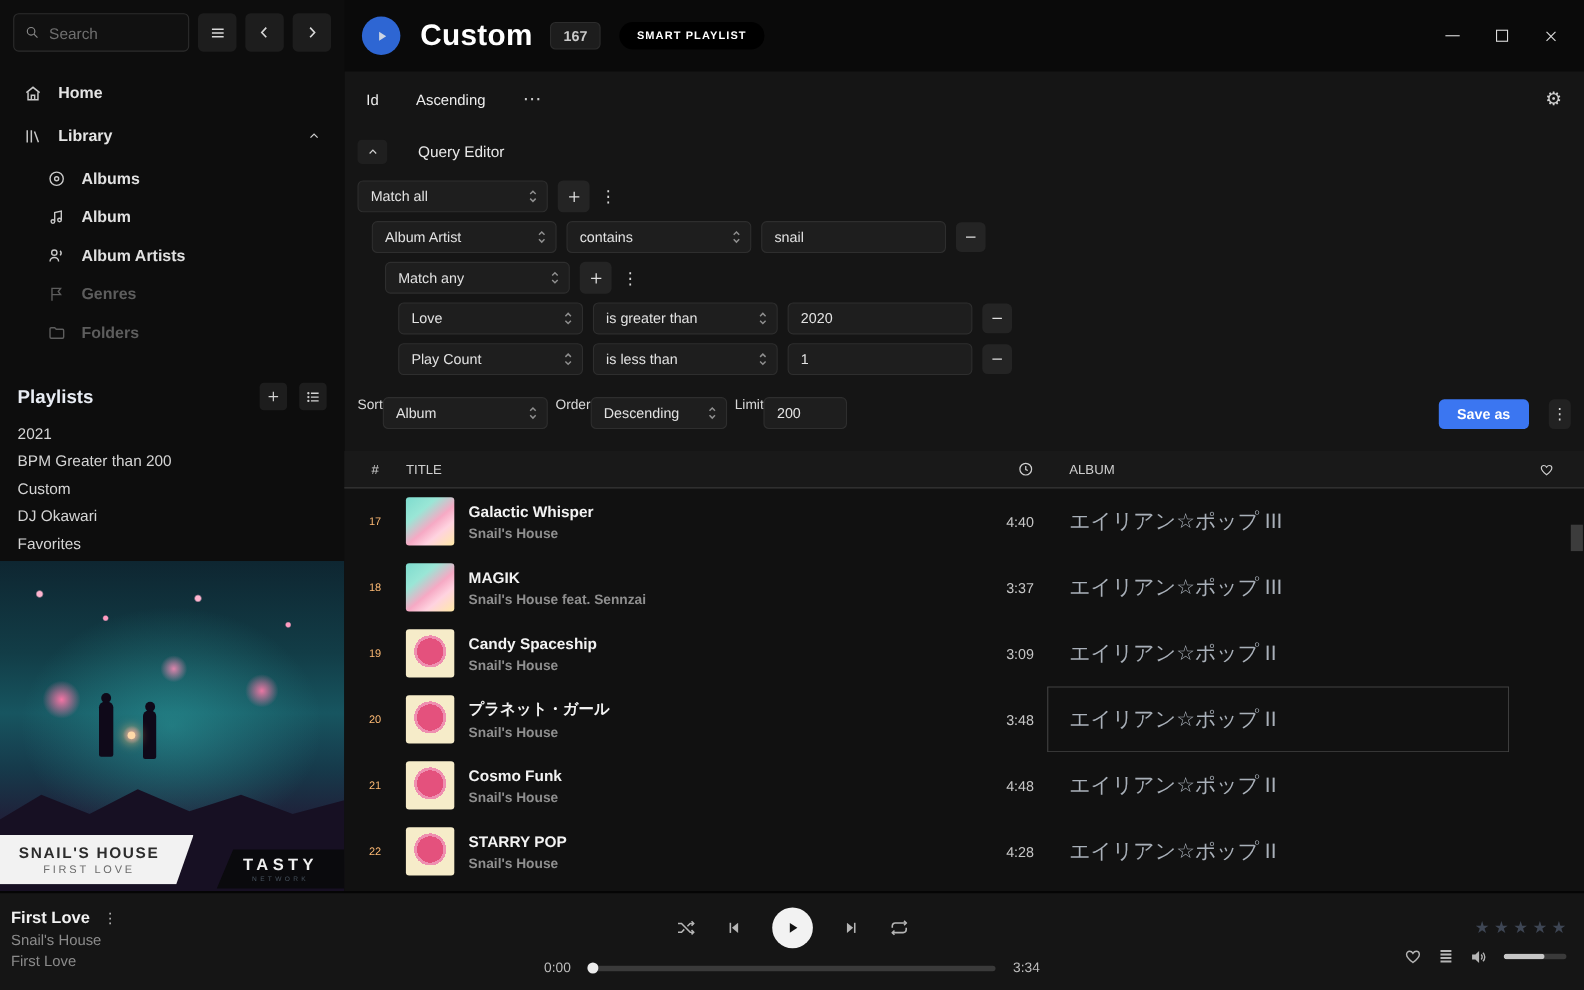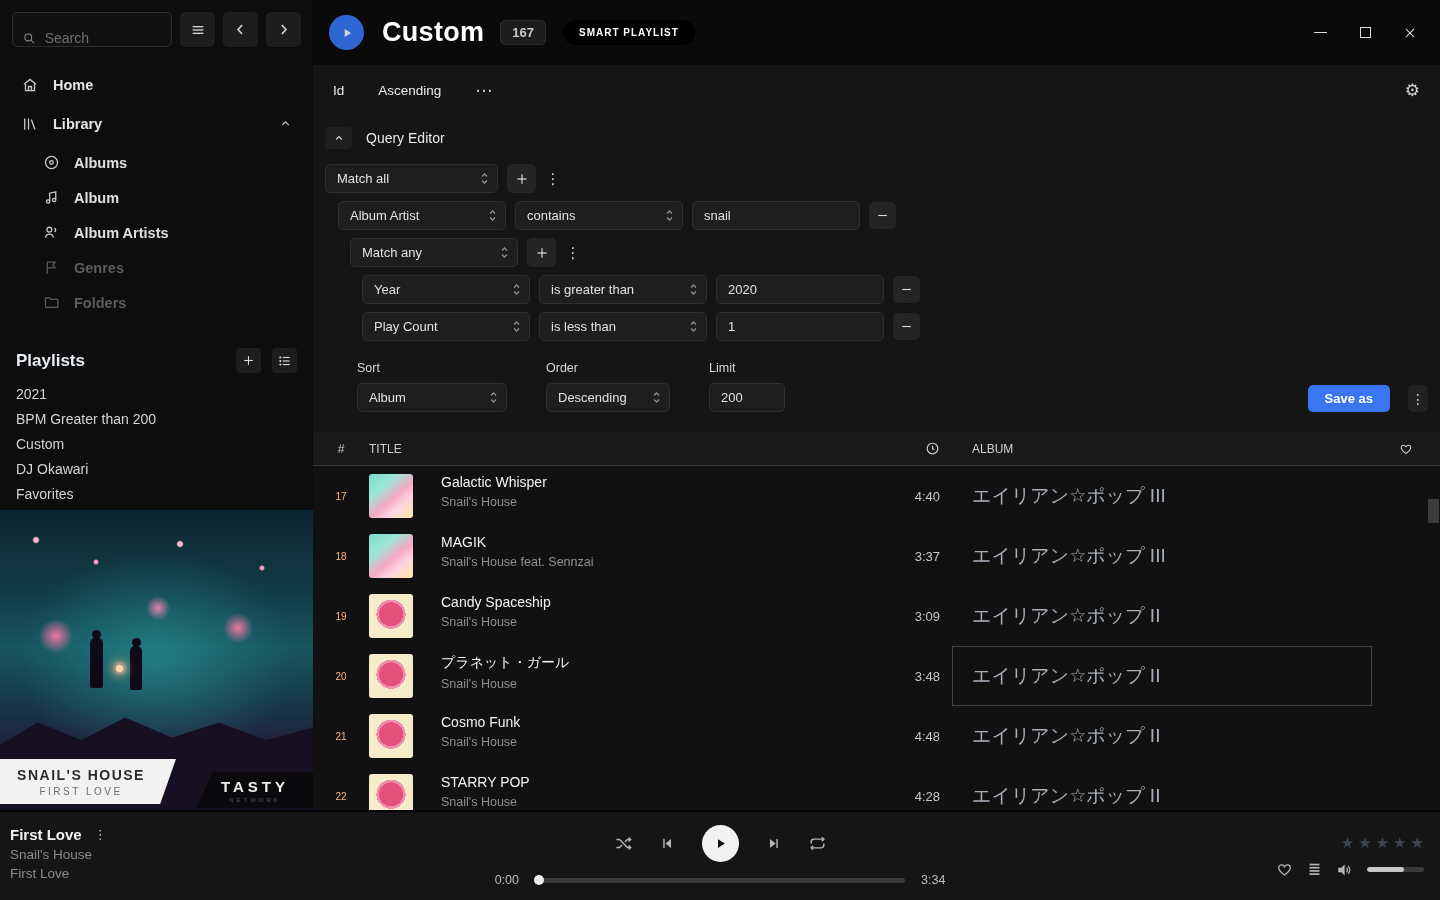--- a/index.html
+++ b/index.html
@@ -5,21 +5,21 @@
   * { box-sizing: border-box; margin: 0; padding: 0; }
   html,body { width:1440px; height:900px; background:#000; overflow:hidden; }
   body { font-family:"Liberation Sans","DejaVu Sans",sans-serif; color:#e8e8e8; }
   button { font-family:inherit; cursor:pointer; }
   .app { width:1440px; height:900px; display:flex; flex-direction:column; }
   .top { flex:1; display:flex; min-height:0; }
 
   
   .sidebar { width:313px; flex-shrink:0; background:#0d0d0d; display:flex; flex-direction:column; }
   .search-row { display:flex; gap:8px; padding:12px; }
-  .search-box { flex:1; display:flex; align-items:flex-end; gap:9px; height:35px; border:1px solid #2d2d2d; border-radius:5px; padding:0 10px; background:#111; }
+  .search-box { flex:1; display:flex; align-items:center; gap:9px; height:35px; border:1px solid #2d2d2d; border-radius:5px; padding:0 10px; background:#111; }
   .search-box input { background:transparent; border:0; outline:0; color:#c9c9c9; font-size:14px; width:100%; font-family:inherit; }
   .search-box input::placeholder { color:#6f6f6f; }
   .icon-btn { width:35px; height:35px; background:#1d1d1d; border:0; border-radius:5px; color:#d8d8d8; display:flex; align-items:center; justify-content:center; flex-shrink:0; }
   .nav { padding:6px 12px 0; }
   .nav-item { display:flex; align-items:center; gap:14px; height:39px; color:#e5e5e5; font-weight:700; font-size:14.5px; padding:0 9px; border-radius:5px; }
   .nav-item svg, .sub-item svg { color:#c9c9c9; flex-shrink:0; }
   .nav-item .chev { margin-left:auto; color:#9a9a9a; display:flex; }
   .sub-items { padding:2px 0 8px; }
   .sub-item { display:flex; align-items:center; gap:14px; height:35px; padding-left:31px; font-weight:700; font-size:14.5px; color:#e0e0e0; }
   .sub-item.dim { color:#5d5d5d; }
@@ -72,53 +72,53 @@
   .win-btn { width:28px; height:28px; background:transparent; border:0; color:#dcdcdc; display:flex; align-items:center; justify-content:center; font-size:17px; }
   .wb-min { width:13px; border-top:1.5px solid #dcdcdc; display:block; }
   .wb-max { width:11px; height:11px; border:1.5px solid #dcdcdc; display:block; }
 
   .toolbar { height:50px; flex-shrink:0; display:flex; align-items:center; padding:0 20px; gap:34px; }
   .tb-text { font-weight:400; font-size:13.5px; color:#ededed; background:transparent; border:0; }
   .tb-ellipsis { color:#c9c9c9; font-size:17px; letter-spacing:1px; background:transparent; border:0; }
   .tb-gear { margin-left:auto; font-size:17px; color:#d2d2d2; background:transparent; border:0; }
 
   .qe { padding:4px 12px 0; }
-  .qe-head { display:flex; align-items:center; gap:14px; margin:8px 0 15px; }
+  .qe-head { display:flex; align-items:center; gap:28px; margin:8px 0 15px; }
   .qe-collapse { width:27px; height:22px; background:#1f1f1f; border:0; border-radius:4px; color:#cfcfcf; display:flex; align-items:center; justify-content:center; }
   .qe-title { font-size:14px; color:#e8e8e8; }
   .qe-row { display:flex; align-items:center; gap:9px; margin-bottom:8px; }
   .ind1 { margin-left:13px; } .ind2 { margin-left:25px; } .ind3 { margin-left:37px; }
   .select { height:29px; background:#1e1e1e; border:1px solid #2e2e2e; border-radius:5px; display:flex; align-items:center; justify-content:space-between; gap:6px; padding:0 8px 0 11px; font-size:13px; color:#e2e2e2; cursor:pointer; }
   .select .updn { color:#8f8f8f; display:flex; }
   .w-root { width:173px;gap:21px; } .w-field { width:168px; } .w-op { width:168px; }
   .value-input { width:168px; height:29px; background:#1e1e1e; border:1px solid #2e2e2e; border-radius:5px; color:#e2e2e2; font-size:13px; padding:0 11px; outline:0; font-family:inherit; }
   .sq-btn { width:29px; height:29px; background:#242424; border:0; border-radius:5px; color:#e0e0e0; display:flex; align-items:center; justify-content:center; }
   .minus-btn { width:27px; height:27px; }
   .kebab-plain { border:0; background:transparent; color:#d5d5d5; font-size:15px; width:16px; }
 
   .sort-section { padding:12px 12px 20px; display:flex; align-items:flex-end; gap:7px; }
-  .fld { display:flex; flex-direction:column;margin-left:32px; }
+  .fld { display:flex; flex-direction:row; }
   .fld-label { font-size:12.5px; color:#d8d8d8; margin-bottom:8px; }
   .w-sort { width:150px; } .w-order { width:124px; }
   .limit-input { width:76px; }
   .save-btn { margin-left:auto; height:27px; padding:0 17px; background:#3b76f1; border:0; border-radius:5px; color:#fff; font-weight:700; font-size:13px; }
   .sort-kebab { width:20px; height:27px; background:#222; border:0; border-radius:5px; color:#d5d5d5; font-size:14px; margin-left:11px; }
 
   
   .tracklist { flex:1; min-height:0; display:flex; flex-direction:column; background:#111; position:relative; }
   .tl-header { height:34px; flex-shrink:0; background:#191919; border-bottom:1px solid #3a3a3a; display:flex; align-items:center; font-size:12px; color:#cfcfcf; }
   .c-num { width:56px; text-align:center; flex-shrink:0; }
   .c-title { flex:1; min-width:0; }
   .c-dur { width:72px; flex-shrink:0; display:flex; justify-content:flex-end; padding-right:12px; }
   .c-album { width:420px; flex-shrink:0; padding-left:20px; }
   .c-fav { width:68px; flex-shrink:0; display:flex; justify-content:center; color:#cfcfcf; }
   .tl-body { flex:1; overflow:hidden; }
   .track-row { display:flex; align-items:center; height:60px; }
   .row-num { width:56px; flex-shrink:0; text-align:center; font-size:10px; color:#fdba74; }
-  .row-main { flex:1; min-width:0; display:flex; gap:28px; }
+  .row-main { flex:1; min-width:0; display:flex; align-items:center; gap:13px;font-weight:bold; }
   .art { width:44px; height:44px; border-radius:3px; flex-shrink:0; }
   .art.teal { background:linear-gradient(140deg,#7edcce 0%,#9ae6d6 30%,#f6a9c4 55%,#ffd3e0 72%,#ffe9a6 100%); }
   .art.pink { background:radial-gradient(circle at 50% 46%, #e4517d 0 37%, #ef8fb0 37% 45%, #f6ecc9 45%); }
   .row-texts .t { font-size:14px; color:#f3f3f3; }
   .row-texts .a { font-size:12.5px; color:#8f8f8f; margin-top:5px; }
   .row-dur { width:72px; flex-shrink:0; text-align:right; padding-right:12px; font-size:13px; color:#c6c6c6; }
   .row-album { width:420px; flex-shrink:0; padding-left:20px; font-size:19px; color:#a9b0b9; height:100%; display:flex; align-items:center; }
   .row-album.focused { box-shadow:inset 0 0 0 1px #434343; }
   .row-fav { width:68px; flex-shrink:0; }
   .scroll-thumb { position:absolute; right:1px; top:67px; width:11px; height:24px; background:#3c3c3c; }
@@ -385,21 +385,21 @@
             <svg width="14" height="14" viewBox="0 0 24 24" fill="none" stroke="currentColor" stroke-width="2">
                 <line x1="12" y1="4" x2="12" y2="20"></line>
                 <line x1="4" y1="12" x2="20" y2="12"></line>
               </svg>
           </button>
           <button class="kebab-plain">⋮</button>
         </div>
 
         <div class="qe-row ind3">
           <div class="select w-field">
-            <span>Year</span>
+            <span>Love</span>
             <span class="updn">
                 <svg width="9" height="15" viewBox="0 0 10 18" fill="none" stroke="currentColor" stroke-width="1.6">
                   <polyline points="2,6.5 5,3.5 8,6.5"></polyline>
                   <polyline points="2,11.5 5,14.5 8,11.5"></polyline>
                 </svg>
               </span>
           </div>
           <div class="select w-op">
             <span>is greater than</span>
             <span class="updn">

